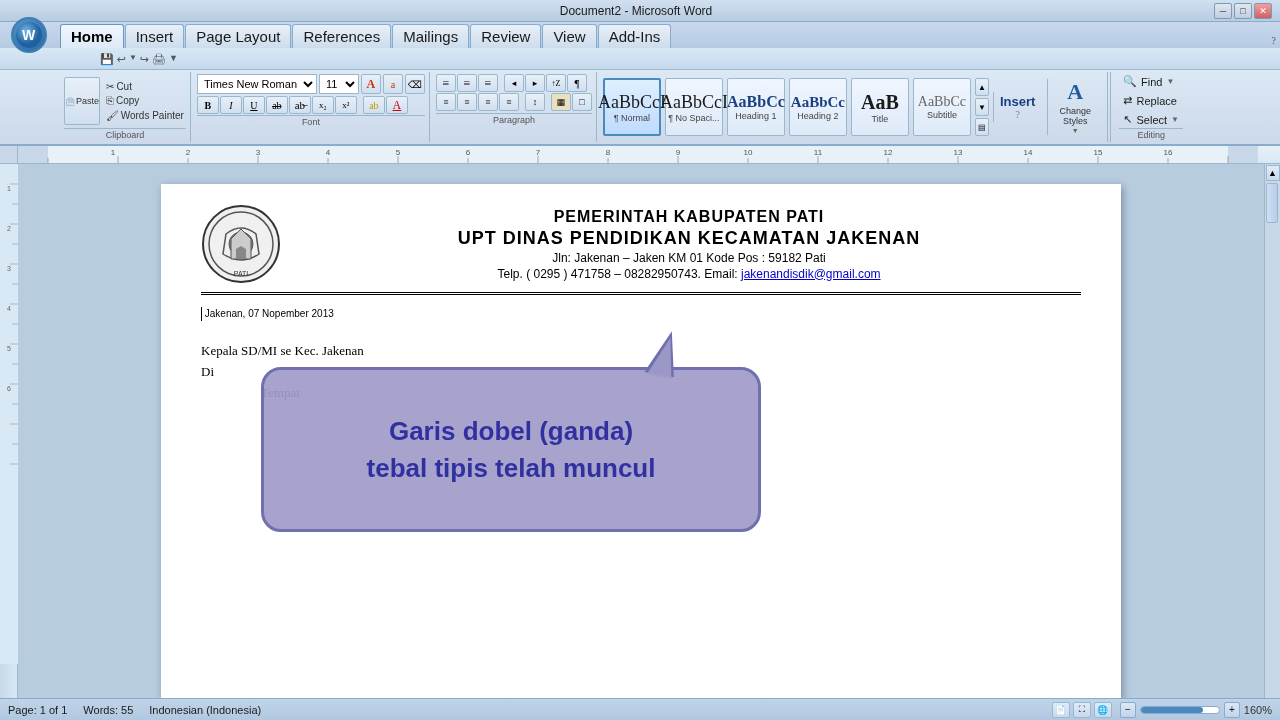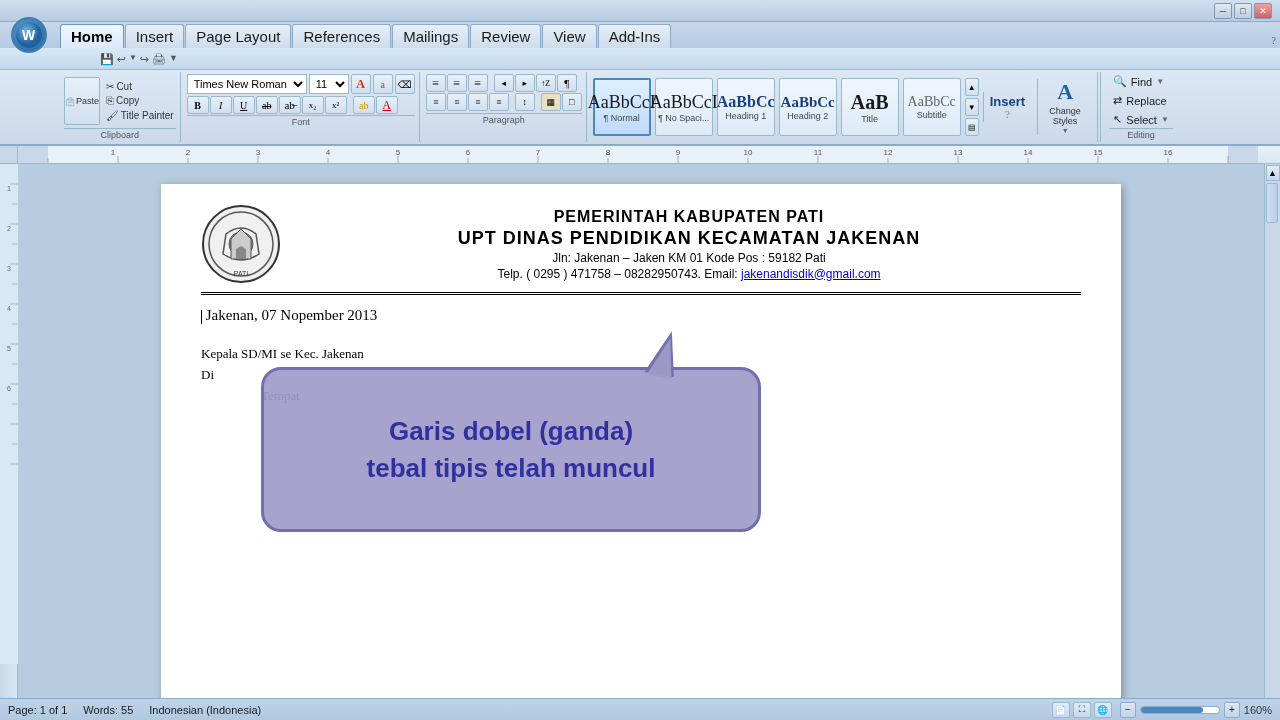--- a/index.html
+++ b/index.html
@@ -379,22 +379,22 @@
     }
     .letter-right {
       flex: 1;
     }
     .letter-field {
       margin-bottom: 4px;
       font-family: 'Times New Roman', serif;
       font-size: 13px;
     }
     .letter-date {
-      font-family: Liberation Serif, serif;
-      font-size: 15px;
+      font-family: Liberation Sans, sans-serif;
+      font-size: 10px;
       margin-bottom: 20px;
     }
     .letter-recipient {
       font-family: 'Times New Roman', serif;
       font-size: 13px;
       line-height: 1.6;
     }
 
     
     .tooltip-bubble {
@@ -553,20 +553,21 @@
       width: 100%;
       border-top: 1px solid #9ab8cc;
       padding-top: 1px;
     }
   </style>
 </head>
 <body>
 
 <div class="title-bar">
   <div style="width:50px"></div>
+  <div class="title-bar-text">Document2 - Microsoft Word</div>
   <div class="title-bar-controls">
     <div class="title-btn">─</div>
     <div class="title-btn">□</div>
     <div class="title-btn close">✕</div>
   </div>
 </div>
 
 <div class="office-btn">
   <div class="office-circle" style="font-family: Arial; font-size:11px; color:#fff; font-weight: bold;">
     <svg width="28" height="28" viewBox="0 0 28 28">
@@ -625,21 +626,21 @@
           <div class="small-btn">
             <span>✂</span>
             <span>Cut</span>
           </div>
           <div class="small-btn">
             <span>⎘</span>
             <span>Copy</span>
           </div>
           <div class="small-btn">
             <span>🖌</span>
-            <span>Title Painter</span>
+            <span>Words Painter</span>
           </div>
         </div>
       </div>
       <div class="section-label">Clipboard</div>
     </div>
 
     <div class="font-panel">
       <div class="font-row">
         <select class="font-select">
           <option>Times New Roman</option>

